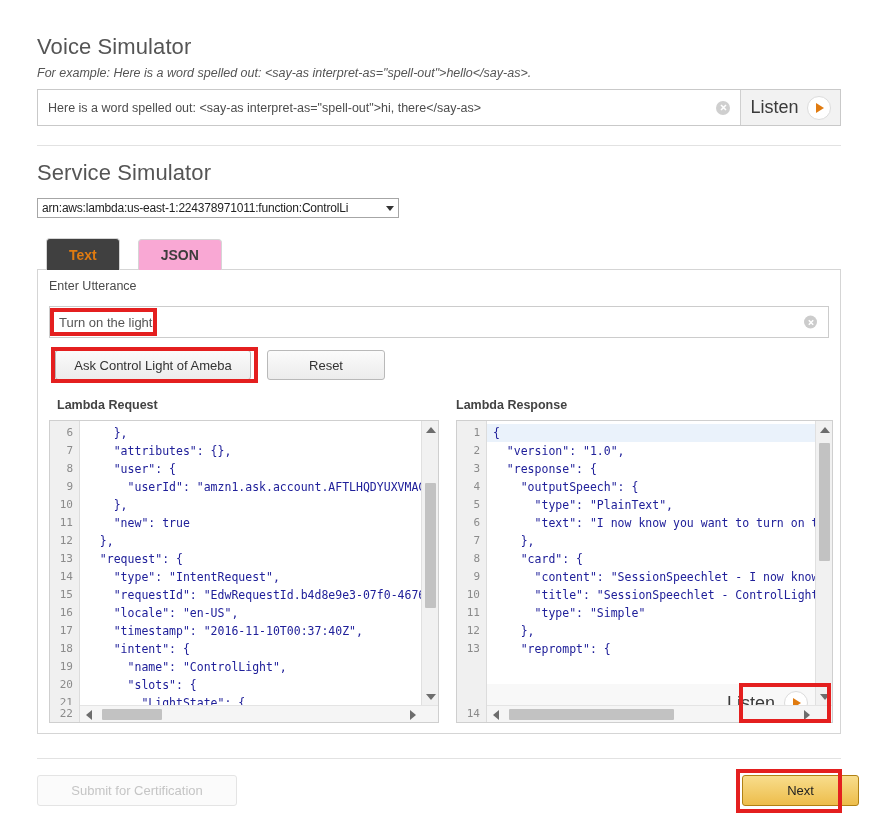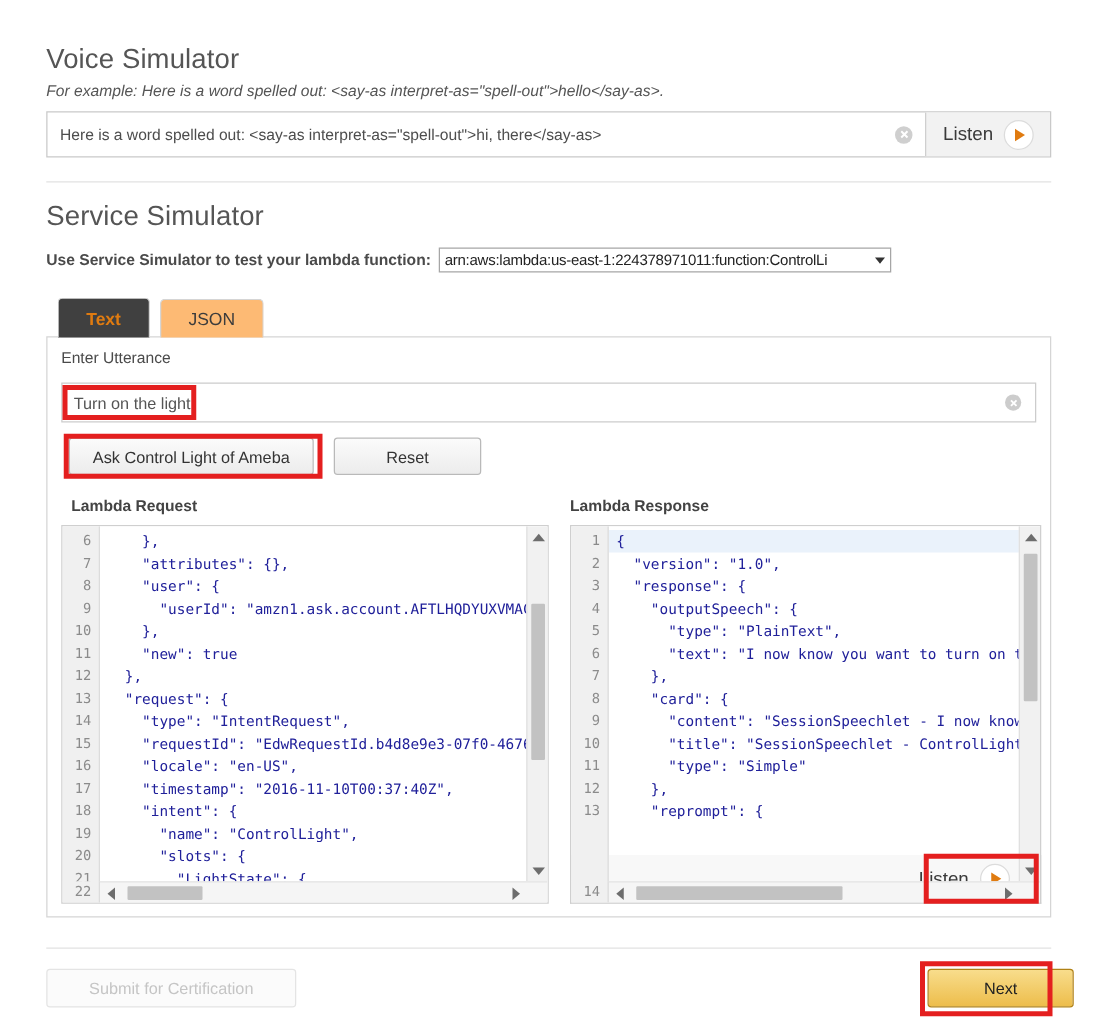--- a/index.html
+++ b/index.html
@@ -84,21 +84,21 @@
     background: #f2f2f2;
     border-left: 1px solid #cfcfcf;
     display: flex;
     align-items: center;
     justify-content: center;
     gap: 8px;
     cursor: pointer;
     box-sizing: border-box;
   }
   .listen-label {
-    font-size: 15px;
+    font-size: 18px;
     color: #3a3a3a;
     font-weight: normal;
   }
   .play-circle {
     width: 22px; height: 22px;
     border-radius: 50%;
     border: 1px solid #dcdcdc;
     background: #ffffff;
     display: flex; align-items:center; justify-content:center;
   }
@@ -180,24 +180,24 @@
   }
   .tab.active {
     background: #404040;
     color: #e07b10;
     font-weight: bold;
     height: 32px;
     position: relative;
     z-index: 4;
   }
   .tab.inactive {
-    background: #fdba74;
+    background: #f9a8d4;
     color: #3c3c3c;
-    font-weight: normal;
-    margin-left: 8px;
+    font-weight: bold;
+    margin-left: 18px;
   }
 
   
   #panel {
     position: absolute;
     left: 37px; top: 269px;
     width: 804px; height: 465px;
     border: 1px solid #d5d5d5;
     background: #ffffff;
     box-sizing: border-box;
@@ -462,21 +462,20 @@
           <span class="play-tri"></span>
         </span>
     </div>
   </div>
 
   <div class="hr" id="hr-1"></div>
 
   <div class="h1" id="service-title">Service Simulator</div>
 
   <div id="lambda-row">
-    <span id="lambda-label">Use Service Simulator to test your lambda function:</span>
     <div id="lambda-select">
       <span id="lambda-select-value">arn:aws:lambda:us-east-1:224378971011:function:ControlLi</span>
       <span class="caret-down"></span>
     </div>
   </div>
 
   <div id="tabs">
     <div class="tab active">Text</div>
     <div class="tab inactive">JSON</div>
   </div>

